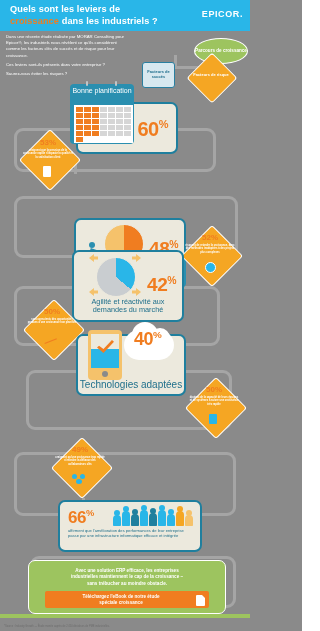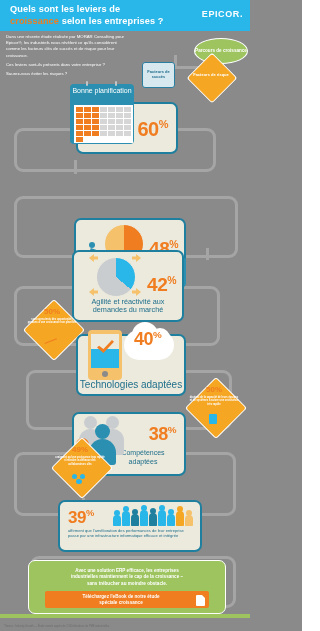--- a/index.html
+++ b/index.html
@@ -92,21 +92,21 @@
   #footnote{position:absolute;left:4px;bottom:3px;width:200px;color:#6d6d6d;font-size:2.6px;line-height:3.4px;}
 </style>
 </head>
 <body>
 
 <div id="page">
 
   <div id="header">
     <div class="title">
       <span>Quels sont les leviers de</span><br>
-      <span class="accent">croissance</span><span> selon les entreprises ?</span>
+      <span class="accent">croissance</span><span> dans les industriels ?</span>
     </div>
     <div id="logo">
       <span>EPICOR</span><span class="dot">.</span>
     </div>
   </div>
 
   <div id="intro">
     <p>Dans une récente étude réalisée par MORAR Consulting pour Epicor®, les industriels nous révèlent ce qu'ils considèrent comme les facteurs clés de succès et de risque pour leur croissance.</p>
     <p>Ces leviers sont-ils présents dans votre entreprise ?</p>
     <p>Saurez-vous éviter les risques ?</p>
@@ -185,34 +185,46 @@
       <div class="cal-cell on"></div>
         <div class="cal-cell off"></div>
         <div class="cal-cell off"></div>
         <div class="cal-cell off"></div>
         <div class="cal-cell off"></div>
         <div class="cal-cell off"></div>
         <div class="cal-cell off"></div>
     </div>
   </div>
 
+  <div style="position:absolute;left:16px;top:126px;width:60px;height:60px;">
+    <div class="legend-diamond" style="left:12px;top:12px;width:42px;height:42px;"></div>
+    <div style="position:absolute;left:4px;top:12px;width:56px;text-align:center;color:#f07d20;font-size:8px;font-weight:bold;"><span>53</span><span class="sm">%</span></div>
+    <div style="position:absolute;left:7px;top:23px;width:50px;text-align:center;color:#ffffff;font-size:2.6px;line-height:3.4px;font-weight:bold;">craignent que la pression de la croissance rapide n'impacte la qualité et la satisfaction client</div>
+    <div style="position:absolute;left:27px;top:40px;width:8px;height:11px;background:#ffffff;border-radius:1px;"></div>
+  </div>
 
   <div class="card" style="left:74px;top:172px;width:108px;height:66px;margin-top:46px;">
     <div class="slope" style="left:-2px;bottom:-2px;width:112px;height:30px;border-radius:0 0 5px 5px;
          clip-path:polygon(0 100%,100% 0,100% 100%);"></div>
     <div class="pct" style="right:6px;top:18px;font-size:19px;"><span>48</span><span class="sm">%</span></div>
     <div class="pie" style="left:28px;top:4px;width:38px;height:38px;
          background:conic-gradient(#f07d20 0deg 180deg,#f5c26b 180deg 360deg);border:1.5px solid #ece9dd;"></div>
     <div style="position:absolute;left:8px;top:22px;width:18px;height:24px;">
       <div class="p-head" style="left:5px;top:0;width:6px;height:6px;background:#2a8fb0;"></div>
       <div style="position:absolute;left:2px;top:6px;width:12px;height:14px;background:#2a8fb0;
            clip-path:polygon(40% 0,100% 18%,70% 45%,95% 100%,60% 100%,40% 60%,10% 100%,0 82%,25% 40%);"></div>
     </div>
   </div>
 
+  <div style="position:absolute;left:178px;top:222px;width:62px;height:62px;">
+    <div class="legend-diamond" style="left:12px;top:12px;width:42px;height:42px;"></div>
+    <div style="position:absolute;left:4px;top:11px;width:56px;text-align:center;color:#f07d20;font-size:8px;font-weight:bold;"><span>52</span><span class="sm">%</span></div>
+    <div style="position:absolute;left:7px;top:22px;width:50px;text-align:center;color:#ffffff;font-size:2.6px;line-height:3.4px;font-weight:bold;">risquent de retarder la croissance, avec des méthodes inadaptées à des projets plus complexes</div>
+    <div style="position:absolute;left:27px;top:40px;width:9px;height:9px;background:#29b6e8;border-radius:50%;border:1px solid #fff;"></div>
+  </div>
 
   <div class="card" style="left:72px;top:250px;width:108px;height:68px;">
     <div class="pct" style="right:6px;top:22px;font-size:19px;"><span>42</span><span class="sm">%</span></div>
     <div class="cardlabel" style="left:2px;bottom:5px;width:104px;font-size:7.3px;line-height:8.6px;">
       <span>Agilité et réactivité aux</span><br><span>demandes du marché</span>
     </div>
     <div class="pie" style="left:22px;top:5px;width:38px;height:38px;
          background:conic-gradient(#29b6e8 0deg 130deg,#c9cdd0 130deg 360deg);border:1.5px solid #ece9dd;"></div>
     <div style="position:absolute;left:15px;top:2px;width:9px;height:8px;background:#f5c26b;
          clip-path:polygon(0 50%,55% 0,55% 30%,100% 30%,100% 70%,55% 70%,55% 100%);"></div>
@@ -250,51 +262,34 @@
     <div class="tablet-home" style="left:14px;top:41px;width:6px;height:6px;"></div>
   </div>
 
   <div style="position:absolute;left:182px;top:374px;width:62px;height:62px;">
     <div class="legend-diamond" style="left:12px;top:12px;width:42px;height:42px;"></div>
     <div style="position:absolute;left:4px;top:11px;width:56px;text-align:center;color:#f07d20;font-size:8px;font-weight:bold;"><span>50</span><span class="sm">%</span></div>
     <div style="position:absolute;left:7px;top:22px;width:50px;text-align:center;color:#ffffff;font-size:2.6px;line-height:3.4px;font-weight:bold;">doutent de la capacité de leurs équipes et de systèmes à suivre une croissance très rapide</div>
     <div style="position:absolute;left:27px;top:40px;width:8px;height:10px;background:#29b6e8;border-radius:1px;"></div>
   </div>
 
-  <div class="card" style="left:72px;top:412px;width:110px;height:60px;">
-    <div class="pct" style="right:8px;top:10px;font-size:18px;"><span>38</span><span class="sm">%</span></div>
-    <div class="cardlabel" style="right:5px;bottom:8px;width:72px;font-size:7px;line-height:8.4px;text-align:center;">
-      <span>Compétences</span><br><span>adaptées</span>
-    </div>
-    <div style="position:absolute;left:4px;top:-2px;width:56px;height:56px;">
-      <div class="p-head" style="left:6px;top:4px;width:13px;height:13px;background:#c9cdd0;"></div>
-      <div class="p-body" style="left:1px;top:17px;width:23px;height:26px;background:#c9cdd0;"></div>
-      <div class="p-head" style="left:28px;top:4px;width:13px;height:13px;background:#c9cdd0;"></div>
-      <div class="p-body" style="left:23px;top:17px;width:23px;height:26px;background:#c9cdd0;"></div>
-      <div class="p-head" style="left:17px;top:12px;width:15px;height:15px;background:#2a8fb0;"></div>
-      <div class="p-body" style="left:11px;top:27px;width:27px;height:26px;background:#2a8fb0;"></div>
-      <div class="wrench" style="left:2px;top:30px;width:8px;height:22px;"></div>
-      <div style="position:absolute;left:-2px;top:26px;width:13px;height:13px;background:#f07d20;border-radius:50%;"></div>
-      <div style="position:absolute;left:2px;top:29px;width:5px;height:6px;background:#ece9dd;border-radius:1px;"></div>
-    </div>
-  </div>
 
   <div style="position:absolute;left:48px;top:434px;width:62px;height:62px;">
     <div class="legend-diamond" style="left:12px;top:12px;width:42px;height:42px;"></div>
     <div style="position:absolute;left:4px;top:11px;width:56px;text-align:center;color:#f07d20;font-size:8px;font-weight:bold;"><span>49</span><span class="sm">%</span></div>
     <div style="position:absolute;left:7px;top:22px;width:50px;text-align:center;color:#ffffff;font-size:2.6px;line-height:3.4px;font-weight:bold;">craignent qu'une croissance trop rapide n'entraîne la défiance des collaborateurs clés</div>
     <div style="position:absolute;left:24px;top:40px;width:14px;height:10px;">
       <div style="position:absolute;left:0;top:0;width:5px;height:5px;background:#29b6e8;border-radius:50%;"></div>
       <div style="position:absolute;left:8px;top:0;width:5px;height:5px;background:#29b6e8;border-radius:50%;"></div>
       <div style="position:absolute;left:4px;top:5px;width:6px;height:5px;background:#29b6e8;border-radius:50%;"></div>
     </div>
   </div>
 
   <div id="card82" style="left:58px;top:500px;width:140px;height:48px;">
-    <div class="pct" style="left:8px;top:6px;font-size:17px;"><span>39</span><span class="sm">%</span></div>
+    <div class="pct" style="left:8px;top:6px;font-size:17px;"><span>66</span><span class="sm">%</span></div>
     <div style="position:absolute;left:52px;top:2px;width:84px;height:22px;">
       <div class="crowd-dot" style="left:2px;top:6px;width:6px;height:6px;background:#29b6e8;"></div>
       <div class="crowd-body" style="left:1px;top:11px;width:8px;height:11px;background:#29b6e8;"></div>
       <div class="crowd-dot" style="left:11px;top:2px;width:6px;height:6px;background:#29b6e8;"></div>
       <div class="crowd-body" style="left:10px;top:7px;width:8px;height:15px;background:#29b6e8;"></div>
       <div class="crowd-dot" style="left:20px;top:5px;width:6px;height:6px;background:#1f7f9e;"></div>
       <div class="crowd-body" style="left:19px;top:10px;width:8px;height:12px;background:#1f7f9e;"></div>
       <div class="crowd-dot" style="left:29px;top:1px;width:6px;height:6px;background:#29b6e8;"></div>
       <div class="crowd-body" style="left:28px;top:6px;width:8px;height:16px;background:#29b6e8;"></div>
       <div class="crowd-dot" style="left:38px;top:4px;width:6px;height:6px;background:#1f7f9e;"></div>

